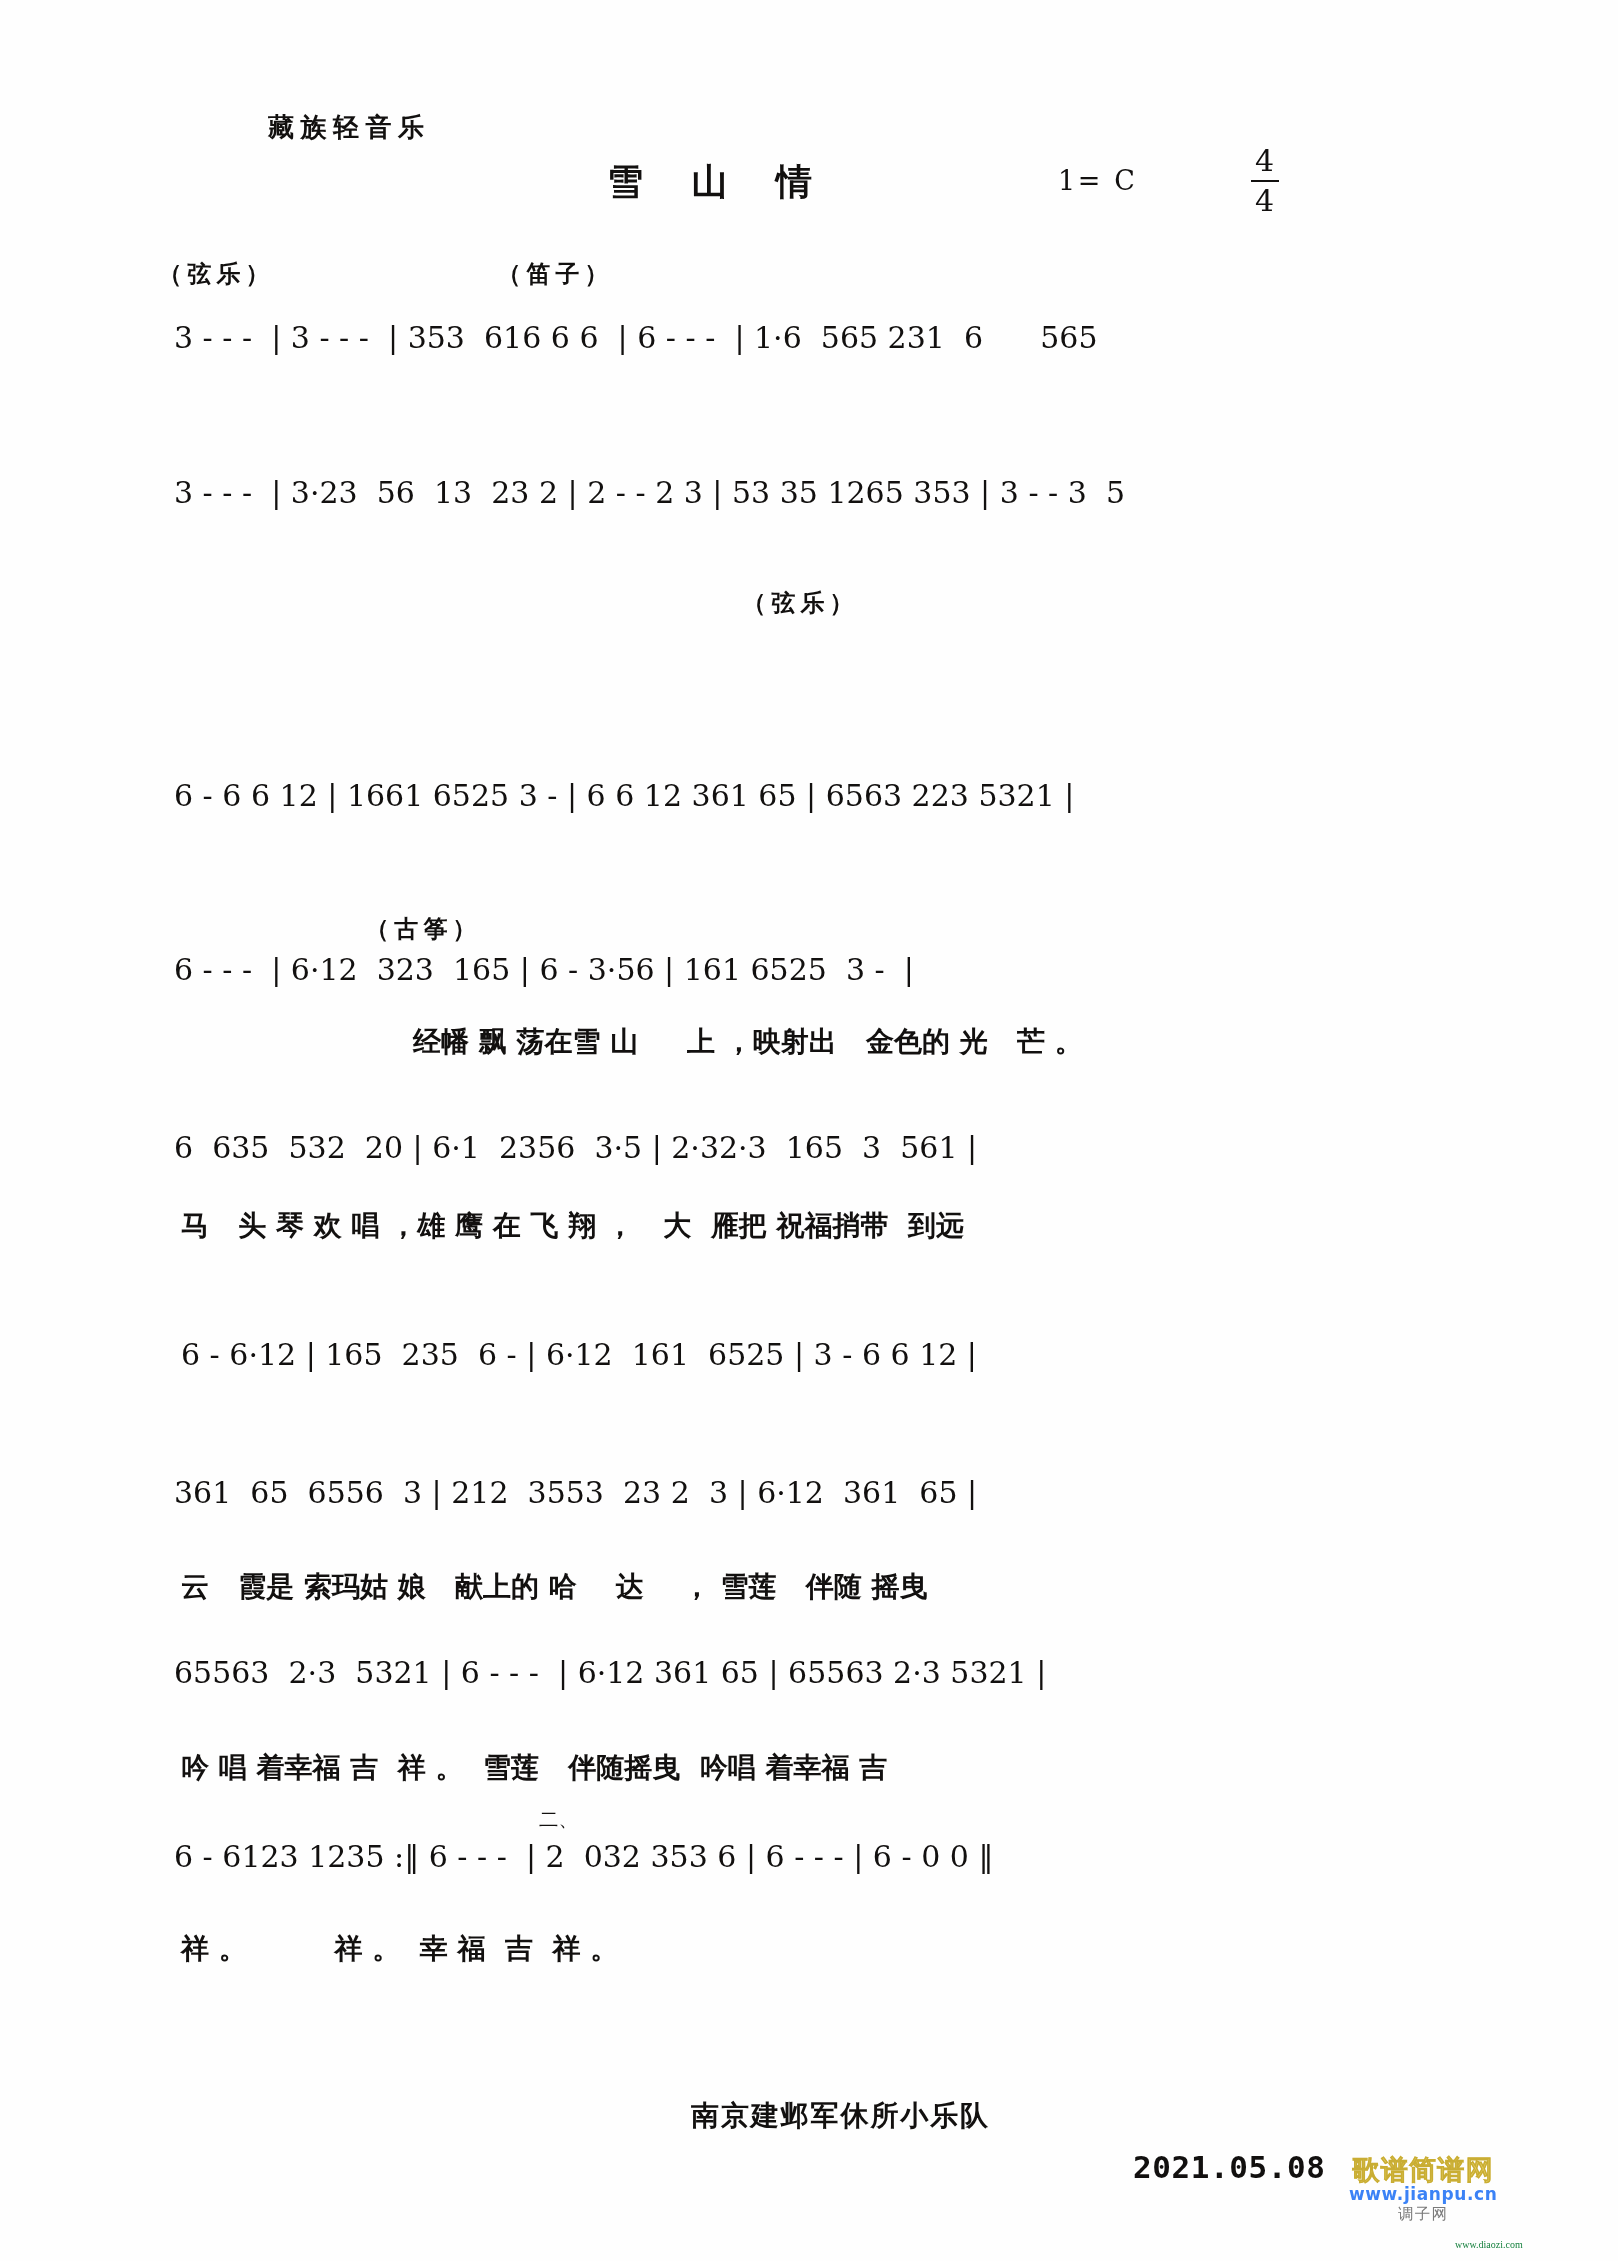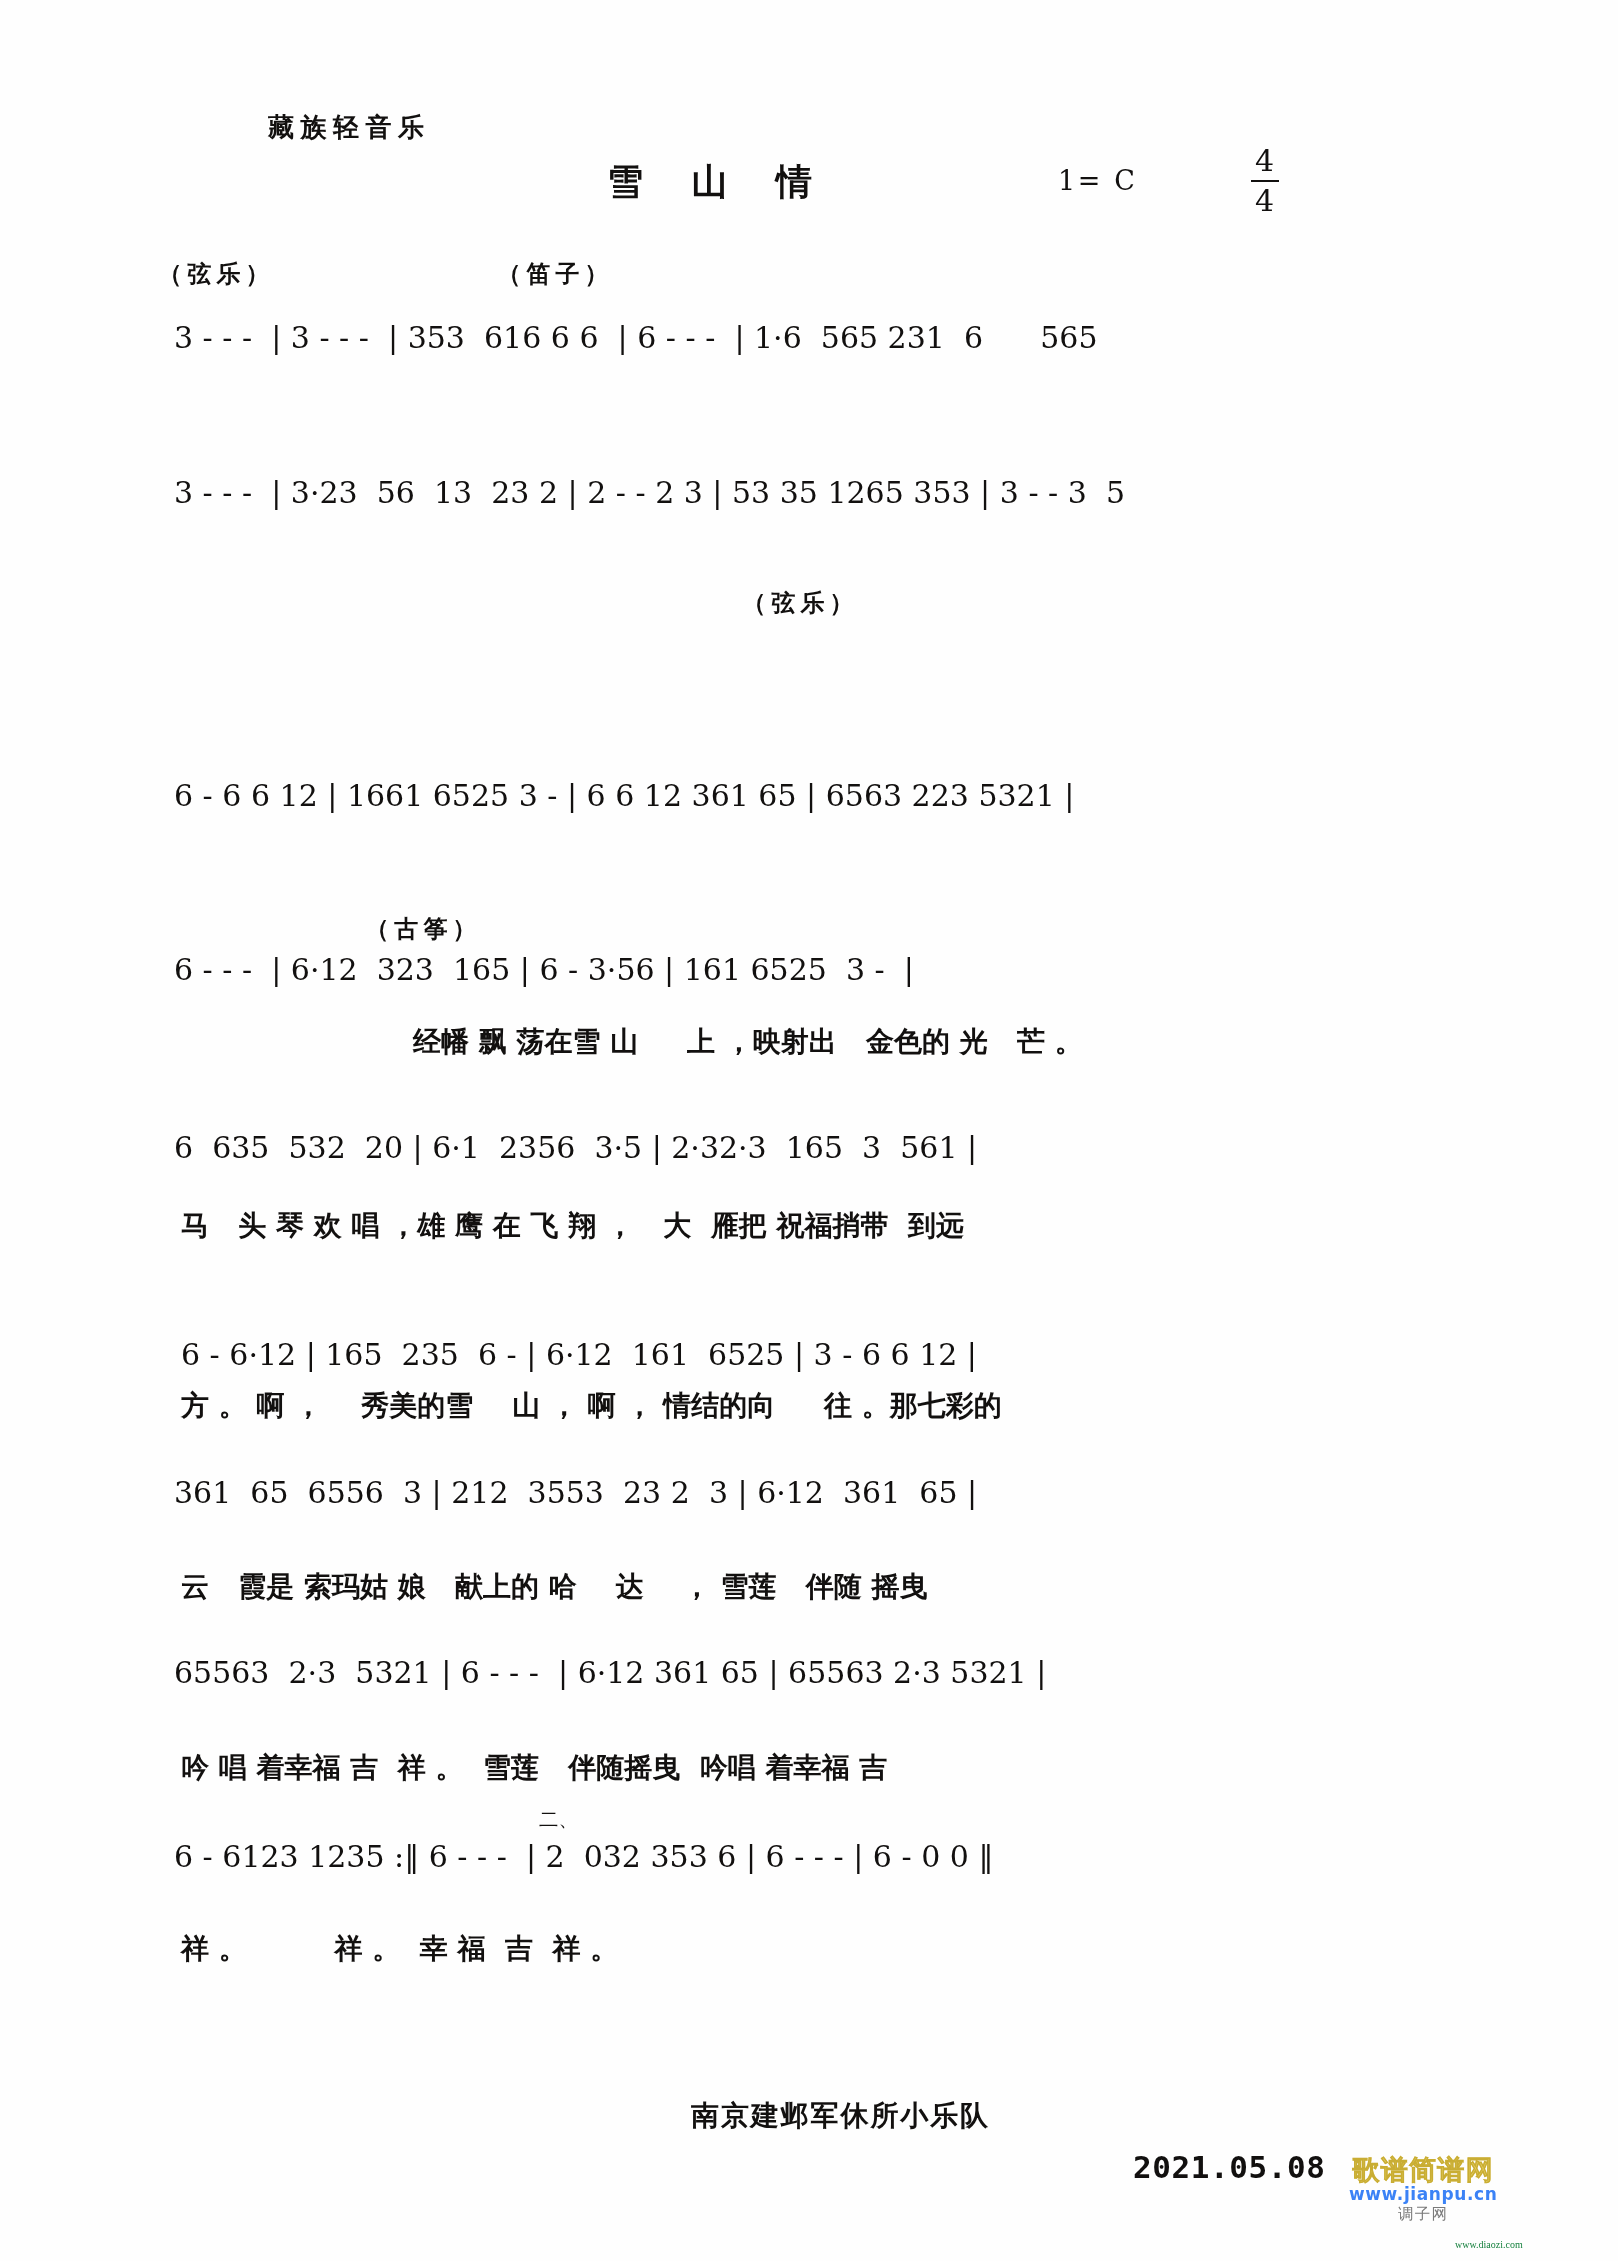--- a/index.html
+++ b/index.html
@@ -177,21 +177,20 @@
   <div class="notes" style="left:174px; top:1133px;">6  635  532  20 | 6·1  2356  3·5 | 2·32·3  165  3  561 |</div>
   <div class="notes" style="left:181px; top:1316px;margin-top:24px;">6 - 6·12 | 165  235  6 - | 6·12  161  6525 | 3 - 6 6 12 |</div>
   <div class="notes" style="left:174px; top:1478px;">361  65  6556  3 | 212  3553  23 2  3 | 6·12  361  65 |</div>
   <div class="notes" style="left:174px; top:1658px;">65563  2·3  5321 | 6 - - -  | 6·12 361 65 | 65563 2·3 5321 |</div>
   <div class="notes" style="left:174px; top:1842px;text-align:center;">6 - 6123 1235 :‖ 6 - - -  | 2  032 353 6 | 6 - - - | 6 - 0 0 ‖</div>
 
   <div class="notes" style="left:539px; top:1810px; font-size:19.4px;">二、</div>
 
   <div class="lyrics" style="left:413px; top:1023px;">经幡 飘 荡在雪 山     上 ，映射出   金色的 光   芒 。</div>
   <div class="lyrics" style="left:181px; top:1207px;">马   头 琴 欢 唱 ，雄 鹰 在 飞 翔 ，   大  雁把 祝福捎带  到远</div>
-  <div class="lyrics" style="left:181px; top:1387px;">方 。 啊 ，    秀美的雪    山 ， 啊 ， 情结的向     往 。那七彩的</div>
   <div class="lyrics" style="left:181px; top:1568px;">云   霞是 索玛姑 娘   献上的 哈    达    ， 雪莲   伴随 摇曳</div>
   <div class="lyrics" style="left:181px; top:1749px;">吟 唱 着幸福 吉  祥 。  雪莲   伴随摇曳  吟唱 着幸福 吉</div>
   <div class="lyrics" style="left:181px; top:1930px;">祥 。         祥 。  幸 福  吉  祥 。</div>
 
   <div class="ensemble">南京建邺军休所小乐队</div>
   <div class="date">2021.05.08</div>
 
   <div class="watermark">
     <span class="w1">歌谱简谱网</span>
     <span class="w2">www.jianpu.cn</span>

